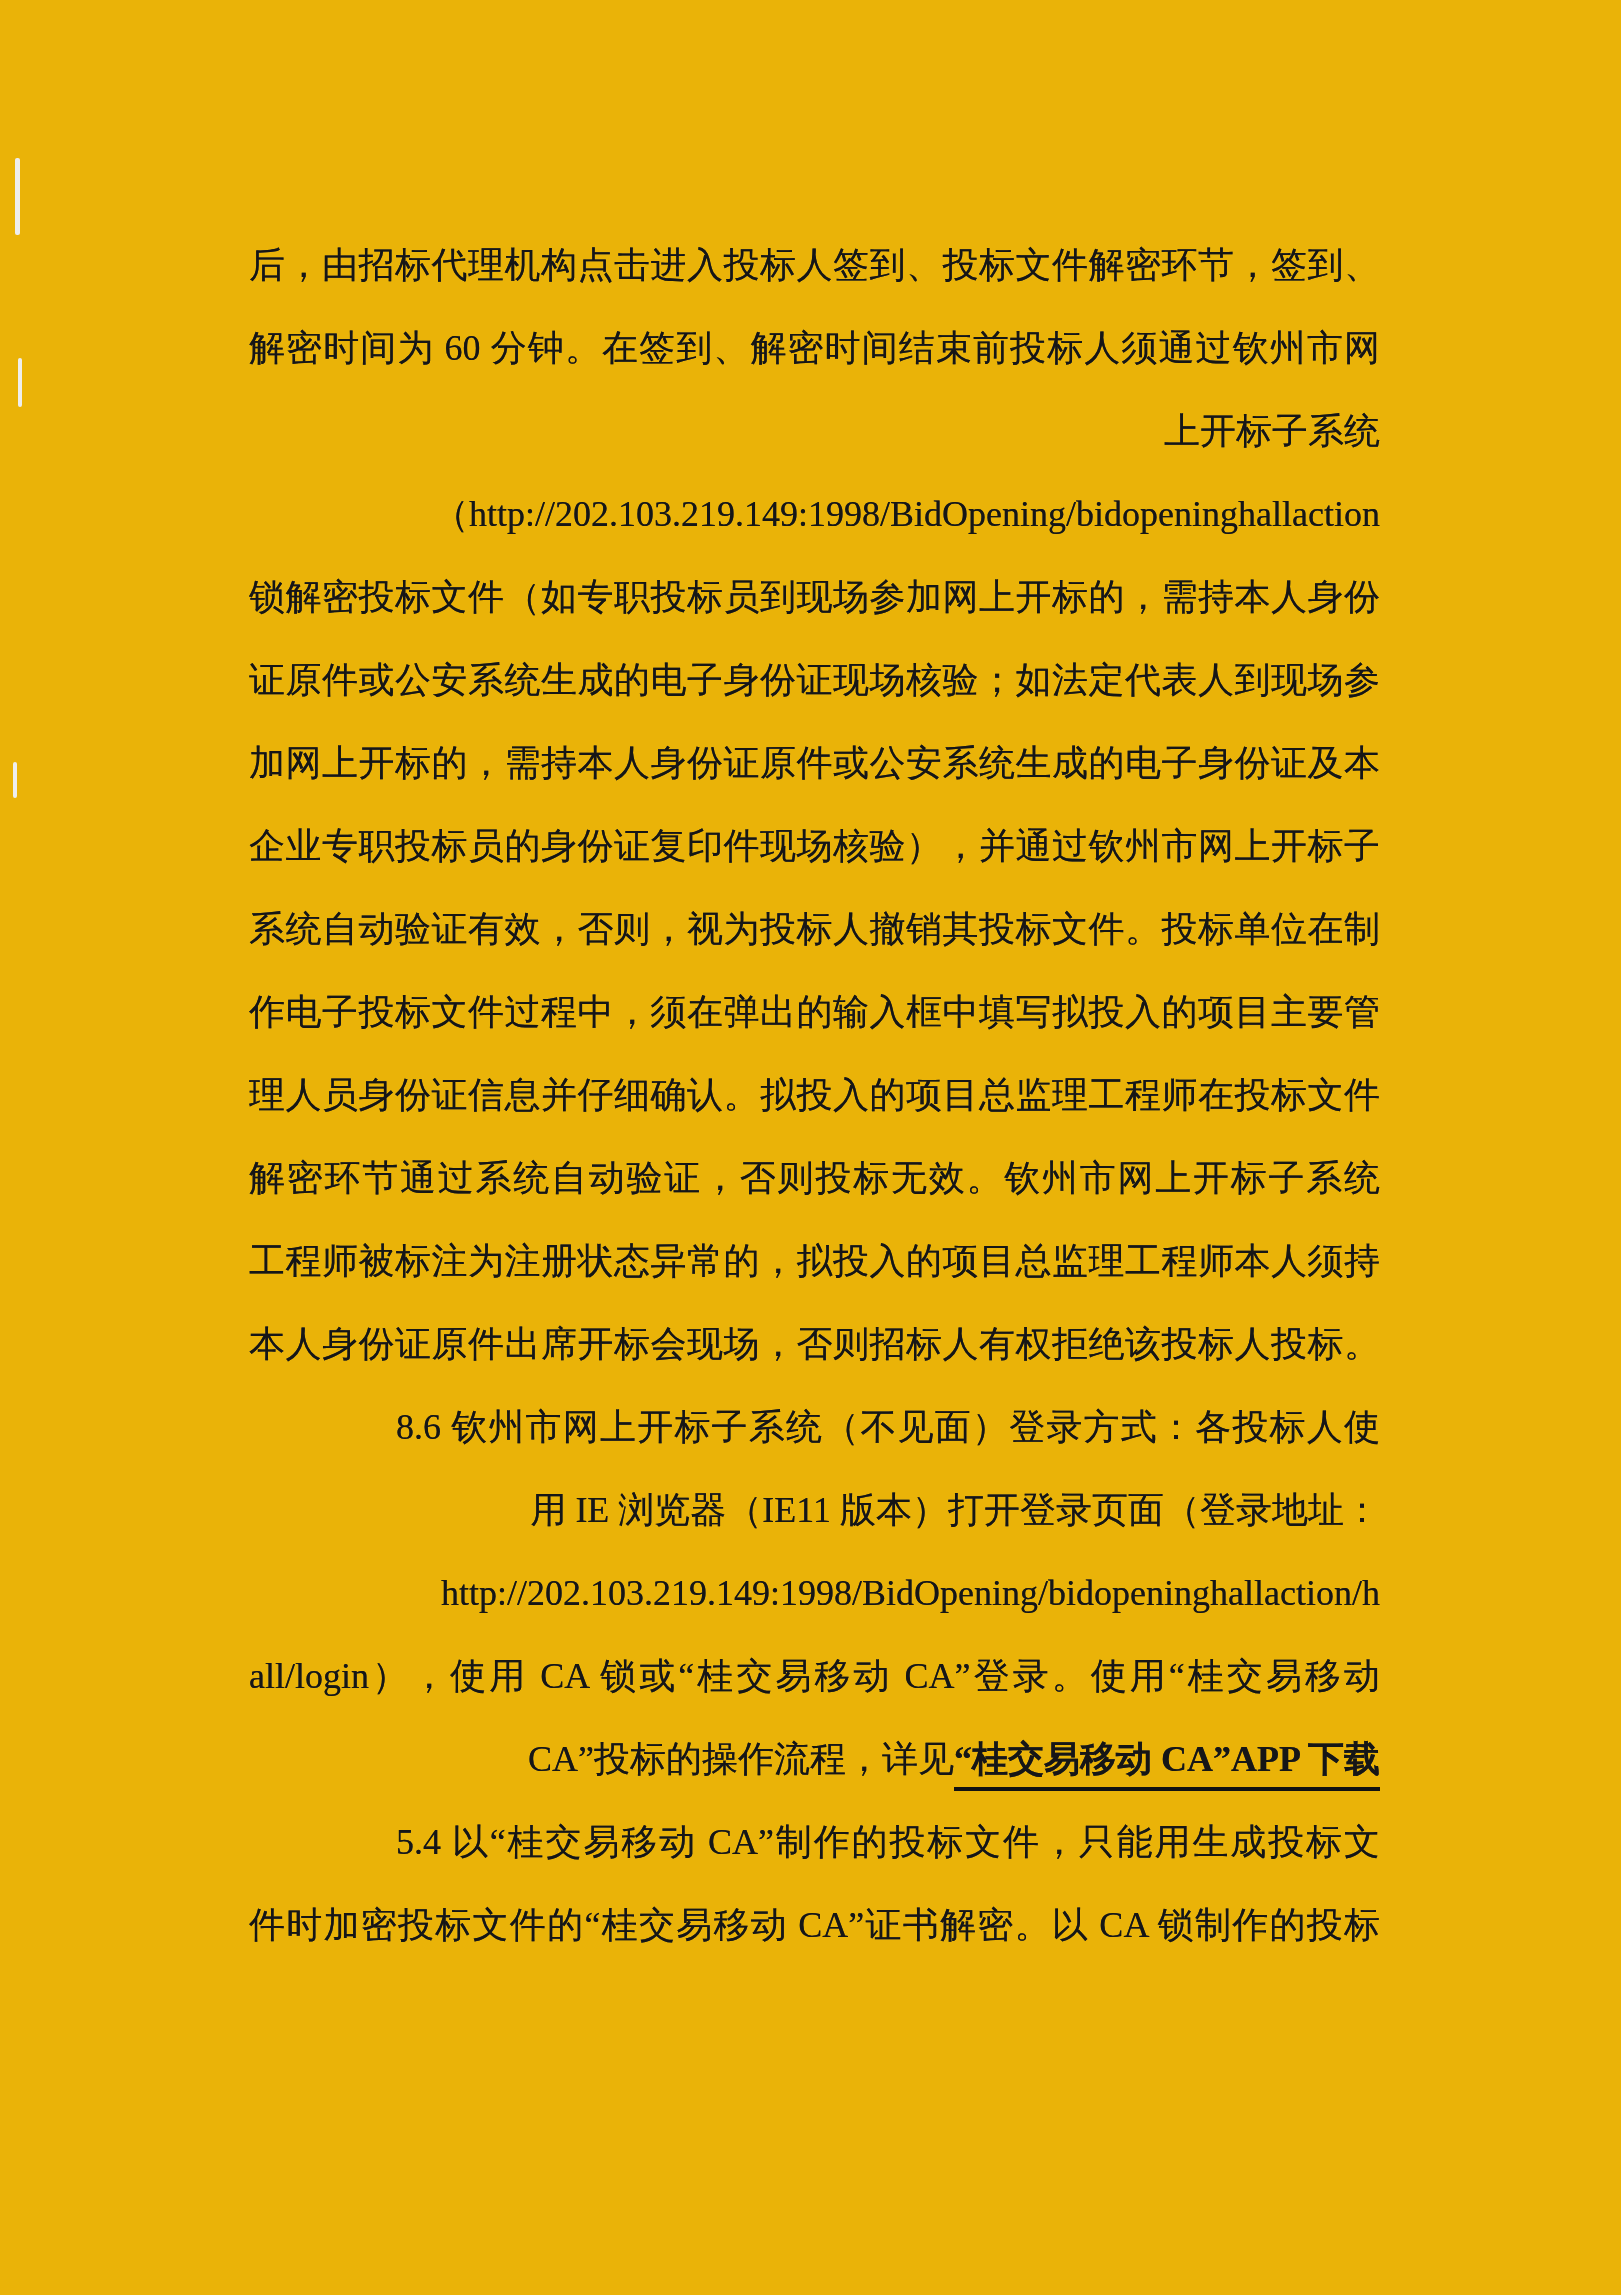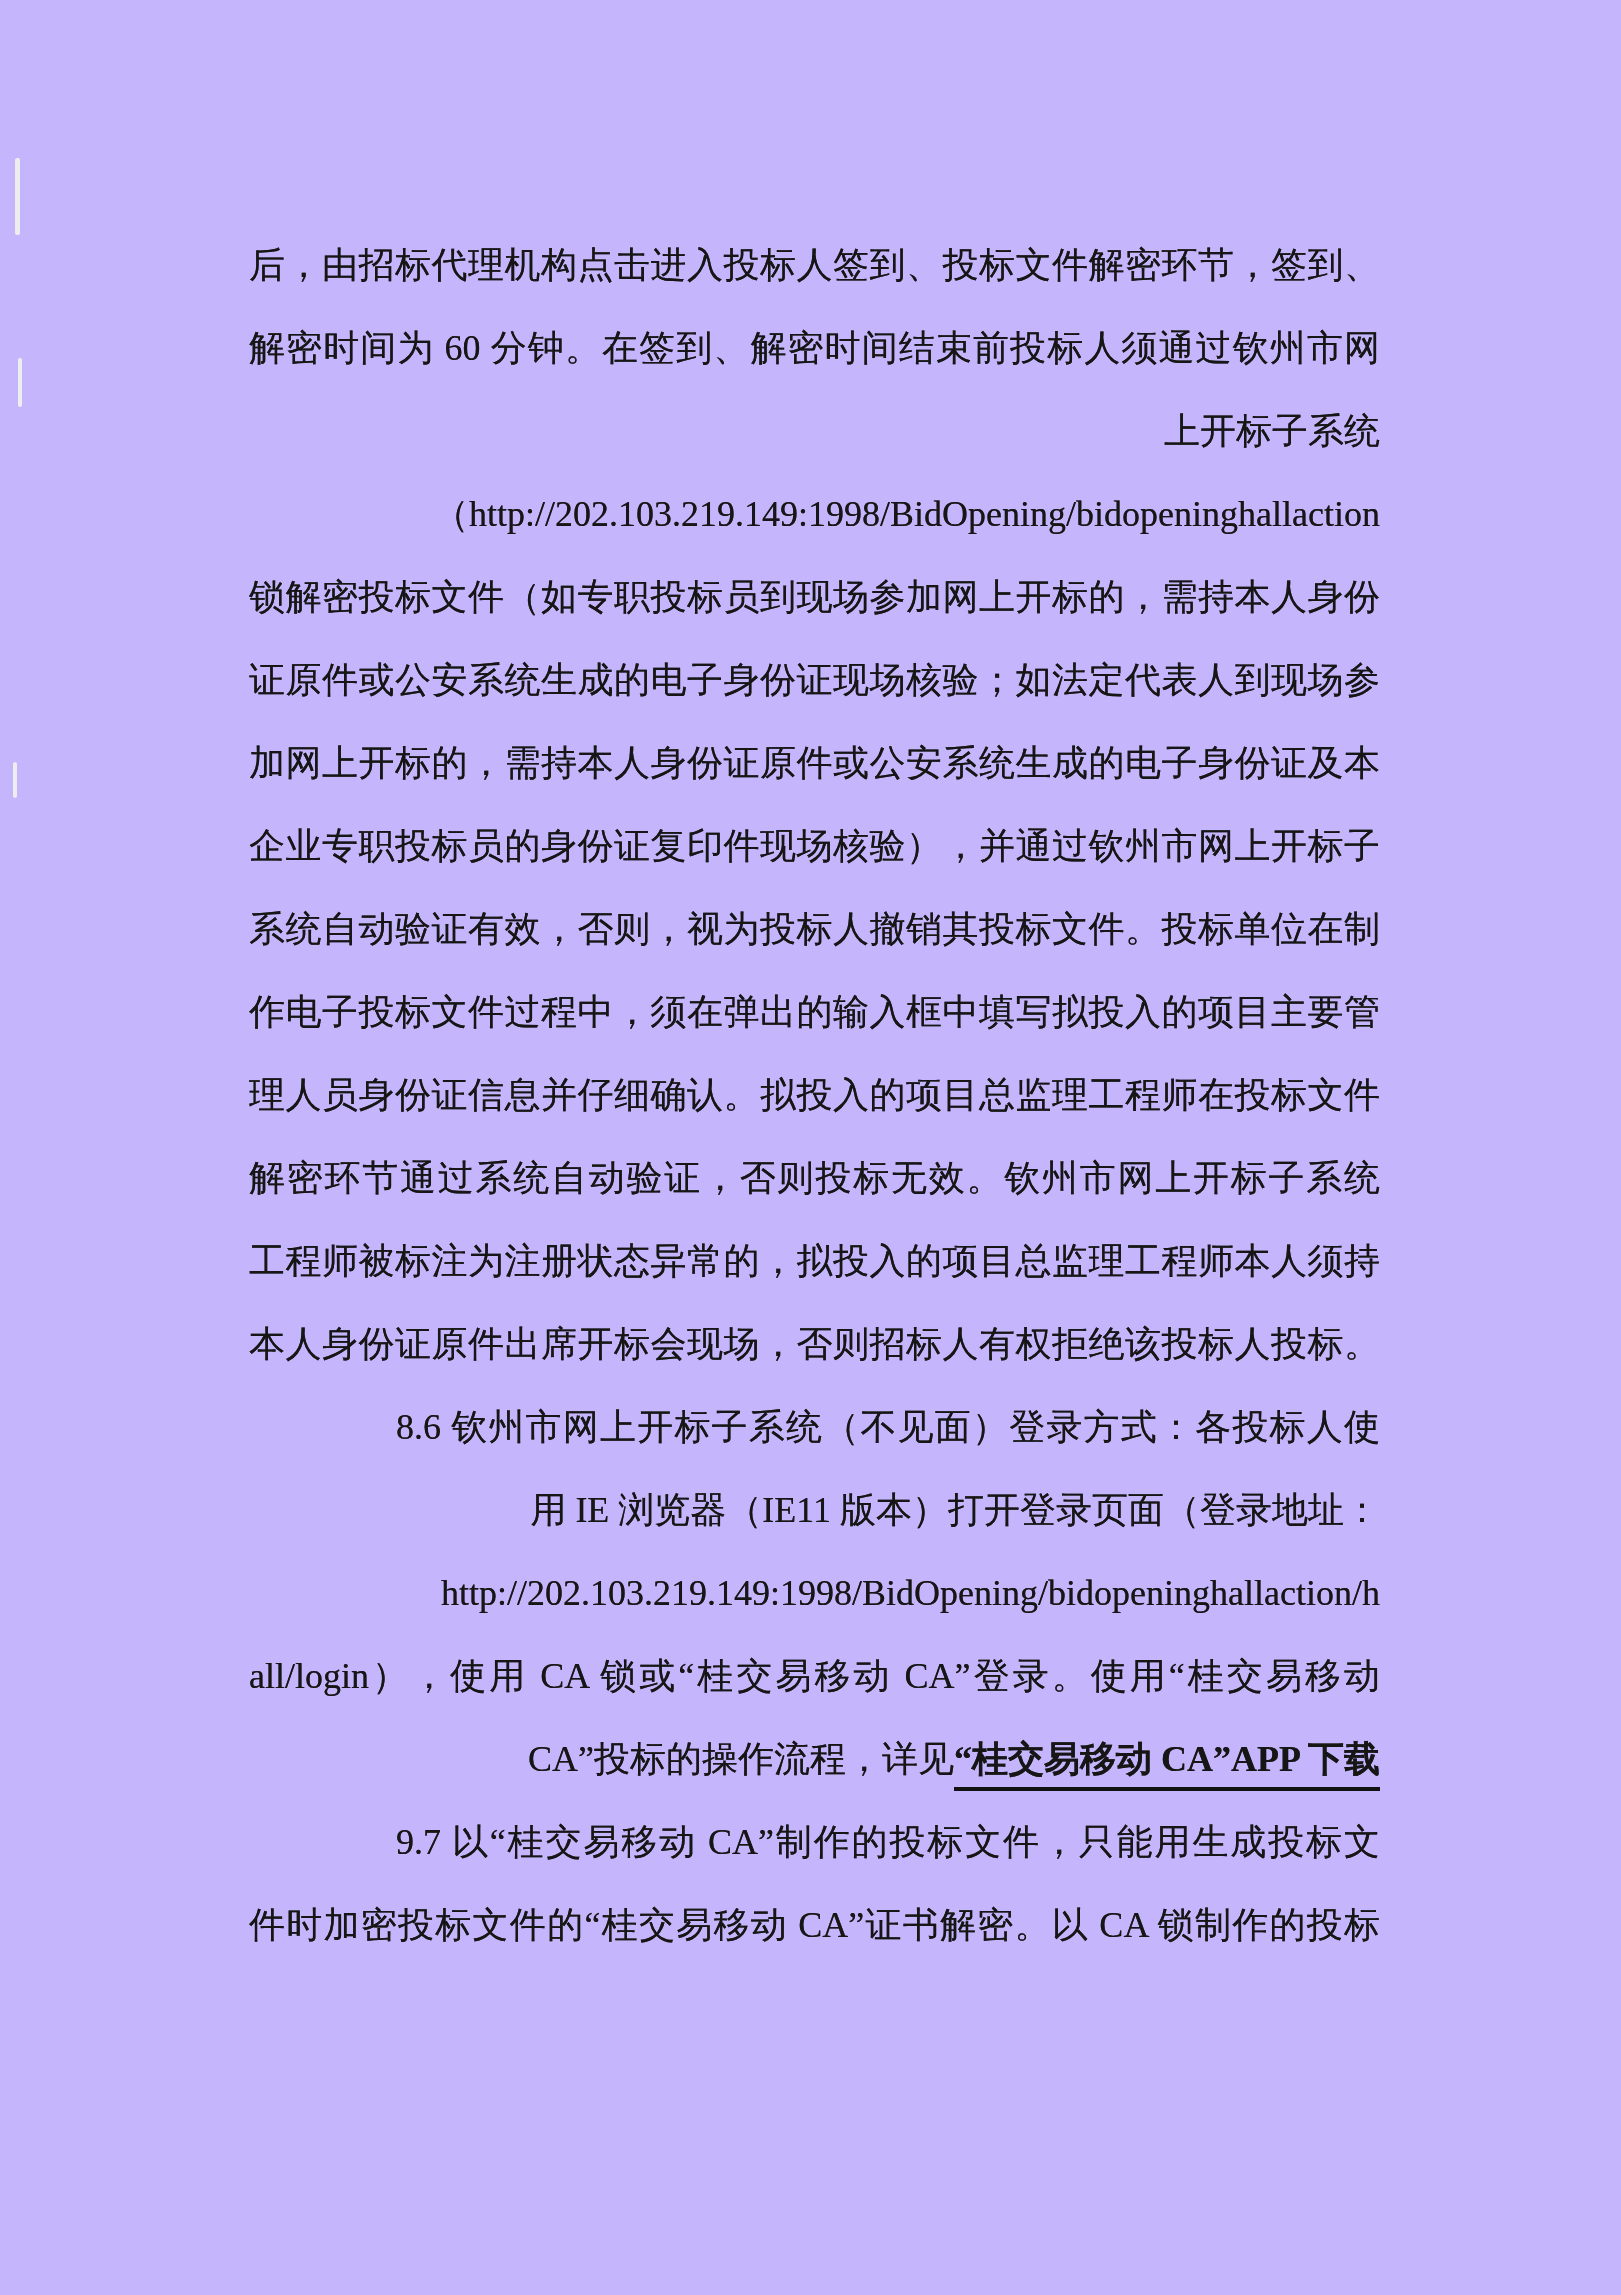--- a/index.html
+++ b/index.html
@@ -1,20 +1,20 @@
 <!DOCTYPE html>
 <html style="font-size:8.2px"><head>
 <meta charset="utf-8">
 <style>
   html,body{margin:0;padding:0;}
   .page{
     position:relative;
     width:1622px;
     height:2295px;
-    background:#c4b5fd;
+    background:#eab308;
     overflow:hidden;
     font-family:"Liberation Serif","DejaVu Serif",serif;
     color:#161616;
   }
   .textblock{
     position:absolute;
     left:249px;
     top:224px;
     width:1131px;
     font-size:36px;
@@ -70,18 +70,18 @@
     <div class="ln j">作电子投标文件过程中，须在弹出的输入框中填写拟投入的项目主要管</div>
     <div class="ln j">理人员身份证信息并仔细确认。拟投入的项目总监理工程师在投标文件</div>
     <div class="ln j">解密环节通过系统自动验证，否则投标无效。钦州市网上开标子系统</div>
     <div class="ln j">工程师被标注为注册状态异常的，拟投入的项目总监理工程师本人须持</div>
     <div class="ln j">本人身份证原件出席开标会现场，否则招标人有权拒绝该投标人投标。</div>
     <div class="ln j ind">8.6 钦州市网上开标子系统（不见面）登录方式：各投标人使</div>
     <div class="ln">用 IE 浏览器（IE11 版本）打开登录页面（登录地址：</div>
     <div class="ln">http://202.103.219.149:1998/BidOpening/bidopeninghallaction/h</div>
     <div class="ln j">all/login），使用 CA 锁或“桂交易移动 CA”登录。使用“桂交易移动</div>
     <div class="ln"><span>CA”投标的操作流程，详见</span><span class="link">“桂交易移动 CA”APP 下载</span></div>
-    <div class="ln j ind">9.7 以“桂交易移动 CA”制作的投标文件，只能用生成投标文</div>
+    <div class="ln j ind">5.4 以“桂交易移动 CA”制作的投标文件，只能用生成投标文</div>
     <div class="ln j">件时加密投标文件的“桂交易移动 CA”证书解密。以 CA 锁制作的投标</div>
   </div>
 
 </div>
 
 
 </body></html>

